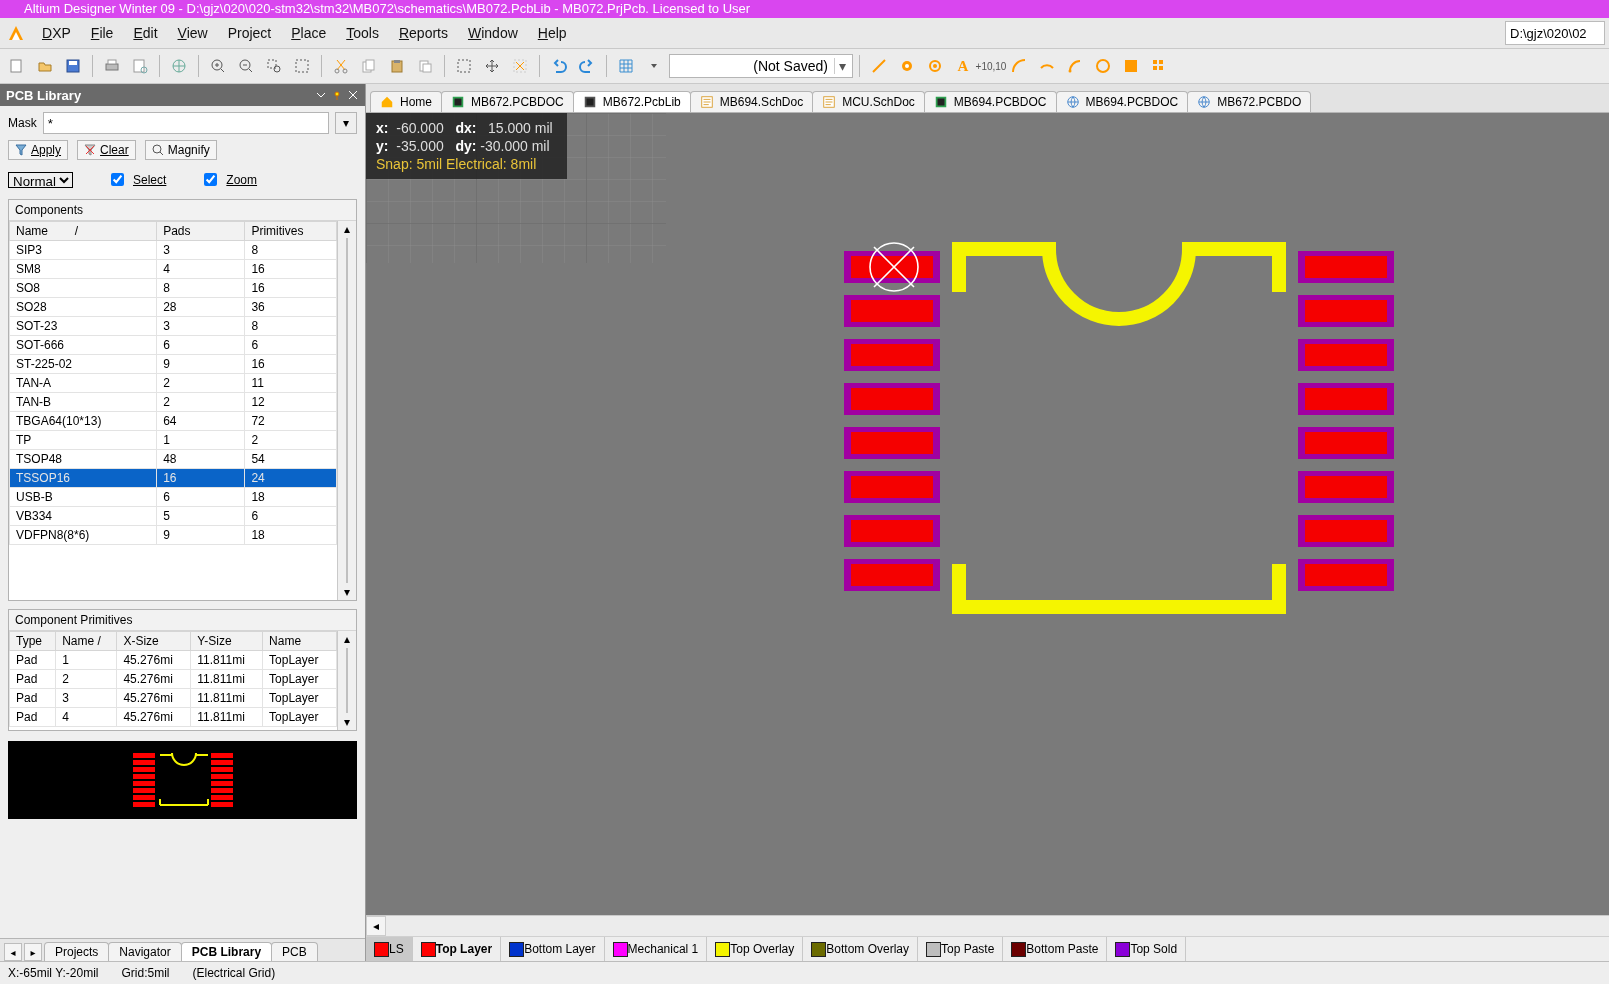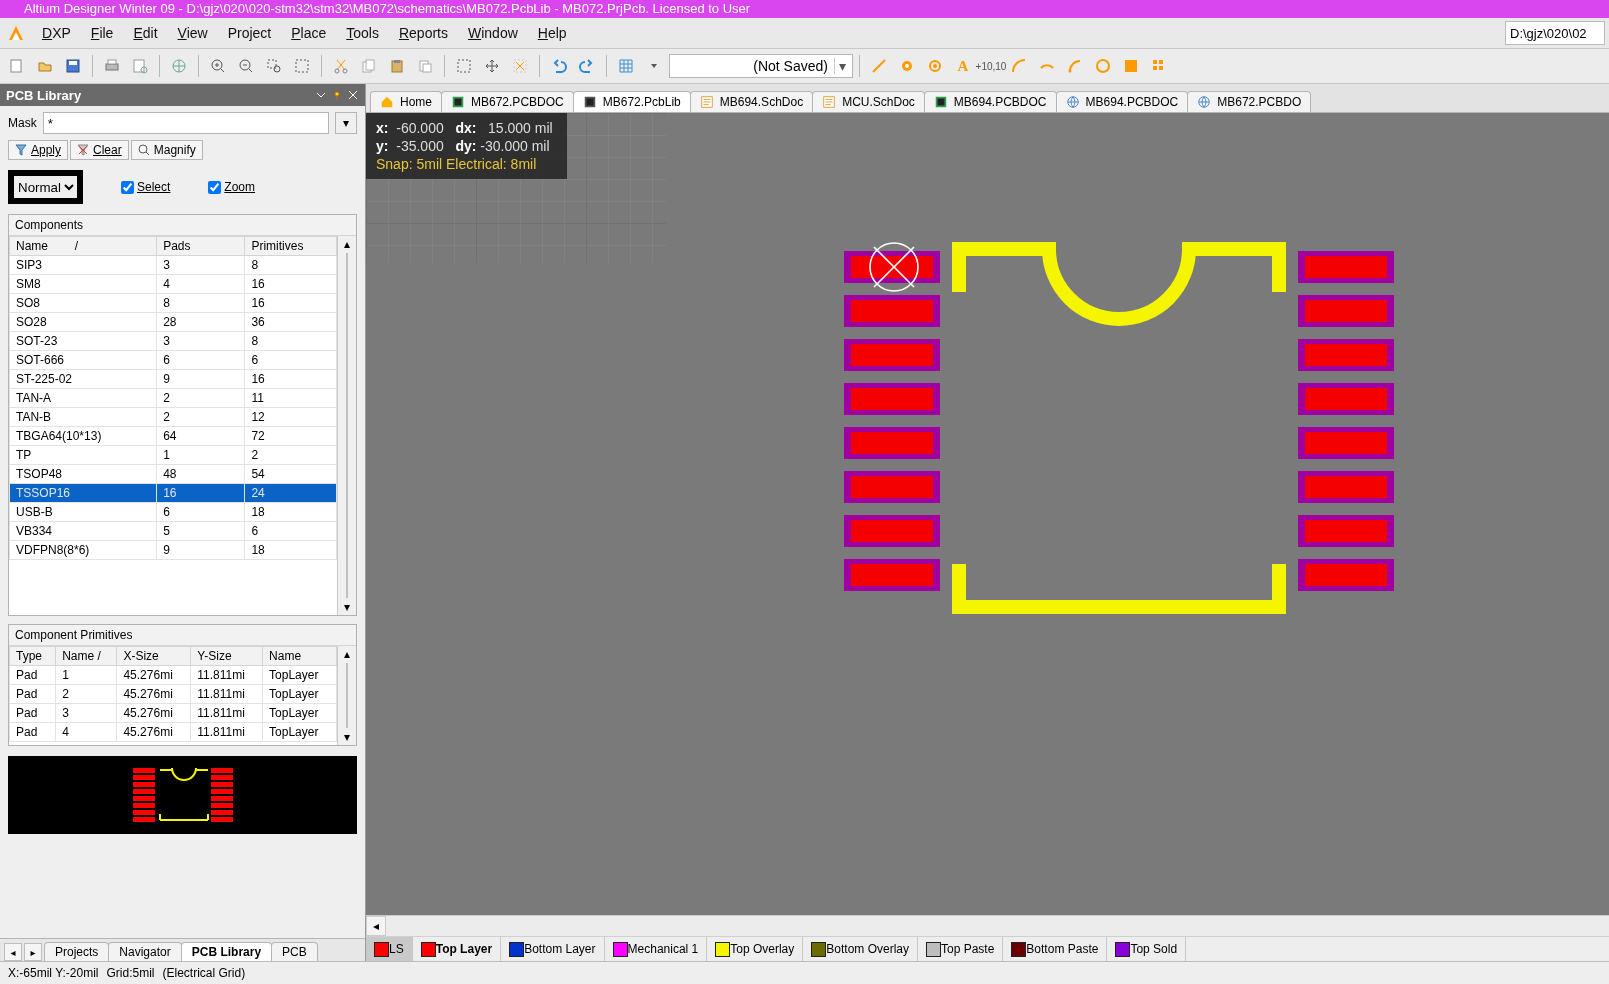--- a/index.html
+++ b/index.html
@@ -25,25 +25,25 @@
   
   .body{flex:1 1 auto;display:flex;overflow:hidden}
 
   
   .left{width:365px;display:flex;flex-direction:column;background:#efefef;border-right:1px solid #9c9c9c}
   .panel-title{height:22px;background:#6a6a6a;color:#fff;font-weight:bold;font-size:13px;display:flex;align-items:center;padding:0 6px;justify-content:space-between}
   .panel-title .icons{display:flex;gap:4px;align-items:center}
   .mask-row{display:flex;align-items:center;padding:6px 8px;gap:6px}
   .mask-row input{flex:1;height:20px;border:1px solid #b5b5b5;padding:0 4px}
   .mask-row .ddbtn{width:20px;height:20px;border:1px solid #b5b5b5;background:#efefef;display:flex;align-items:center;justify-content:center}
-  .btnrow{display:flex;gap:2px;padding:0 8px 6px}
+  .btnrow{display:flex;gap:9px;padding:0 8px 6px}
   .xpbtn{border:1px solid #b5b5b5;background:#f5f5f5;padding:2px 6px;font-size:12px;display:flex;align-items:center;gap:4px}
   .opts{display:flex;align-items:center;gap:34px;padding:4px 8px 10px}
-  .opts select{border:6px solid #000000;height:34px}
-  .opts .cb{display:flex;align-items:center;}
+  .opts select{border:1px solid #000000;height:16px}
+  .opts .cb{display:flex;align-items:center;gap:6px}
 
   .gridbox{border:1px solid #b2b2b2;margin:0 8px;background:#fff;display:flex;flex-direction:column}
   .gridbox .ghd{background:#f2f2f2;border-bottom:1px solid #d5d5d5;padding:3px 6px;font-size:12px}
   .gridbox .scroll{position:relative;display:flex}
   .gridbox table{border-collapse:collapse;width:100%;font-size:12px}
   .gridbox th{background:#f2f2f2;border:1px solid #d5d5d5;text-align:left;padding:2px 6px;font-weight:normal}
   .gridbox td{border:1px solid #e3e3e3;padding:2px 6px;white-space:nowrap}
   .gridbox tr.sel td{background:#0a64c8;color:#e5e5e5}
   .vscroll{width:18px;background:#f0f0f0;border-left:1px solid #c9c9c9;display:flex;flex-direction:column;align-items:center;justify-content:space-between}
   .vscroll .arr{height:16px;display:flex;align-items:center;justify-content:center;width:100%}
@@ -83,21 +83,21 @@
   .hscroll .track{flex:1}
 
   
   .layertabs{height:24px;background:#eee;border-top:1px solid #d0d0d0;display:flex;align-items:center;font-size:12px;overflow:hidden}
   .lyr{display:flex;align-items:center;padding:0 8px;border-right:1px solid #c8c8c8;height:100%}
   .lyr .sw{width:13px;height:13px;border:1px solid #222}
   .lyr.active{font-weight:bold}
   .lyr.ls{background:#c9c9c9}
 
   
-  .status{height:22px;border-top:1px solid #bcbcbc;background:#eee;display:flex;align-items:center;padding:0 8px;font-size:12px;gap:8px}
+  .status{height:22px;border-top:1px solid #bcbcbc;background:#eee;display:flex;align-items:center;padding:0 8px;font-size:12px;gap:23px}
 </style>
 </head>
 <body>
 
 <div class="app">
 
   <div class="winbar">
     <span>Altium Designer Winter 09 - D:\gjz\020\020-stm32\stm32\MB072\schematics\MB072.PcbLib - MB072.PrjPcb. Licensed to User</span>
   </div>
 

